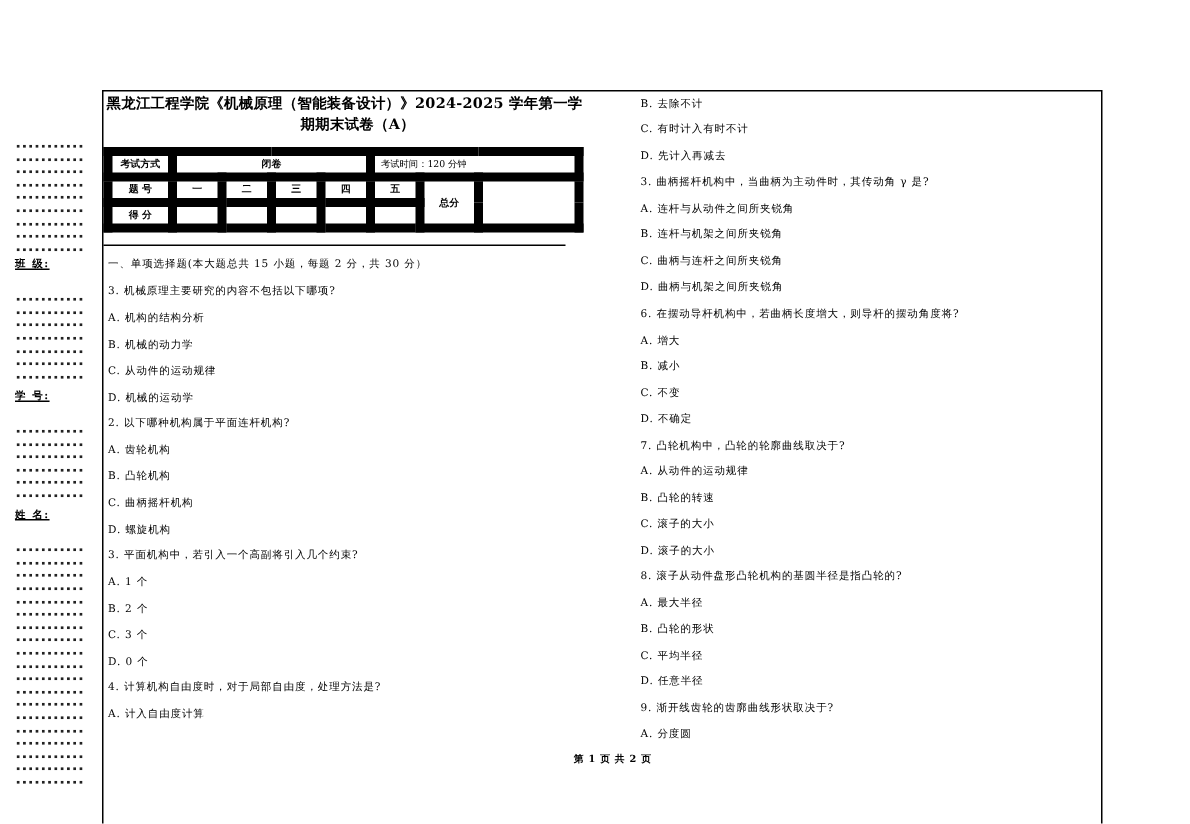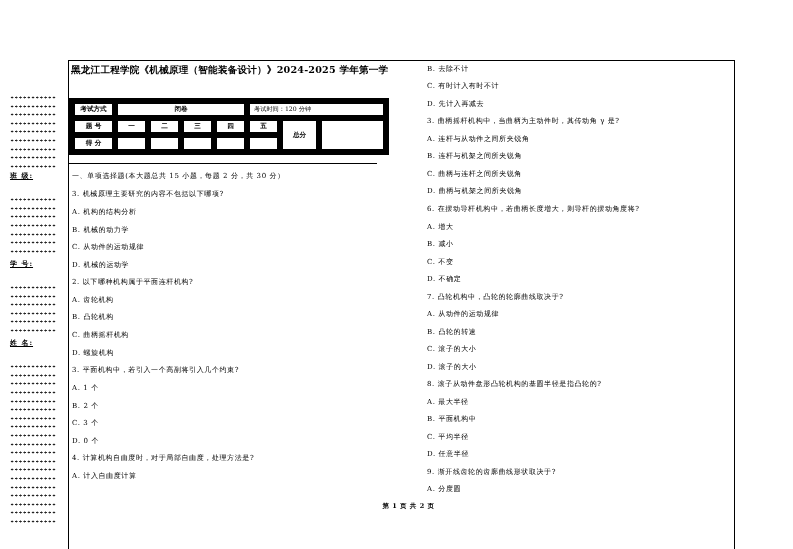--- a/index.html
+++ b/index.html
@@ -91,20 +91,21 @@
     <div class="dots" style="top:503px"></div>
     <div class="dots" style="top:511px"></div>
     <div class="dots" style="top:520px"></div>
   </div>
 </div>
 
 <div class="page">
 
   <div class="title">
     <div class="l1">黑龙江工程学院《机械原理（智能装备设计）》2024-2025  学年第一学</div>
+    <div>期期末试卷（A）</div>
   </div>
 
   <table class="info">
     <tbody>
         <tr>
       <td class="b" style="width:43px">考试方式</td>
       <td class="b" colspan="4" style="width:132px">闭卷</td>
       <td class="left" colspan="3" style="width:139px">考试时间：120 分钟</td>
     </tr>
     <tr>
@@ -165,21 +166,21 @@
     <div class="line" style="top:175px">B. 减小</div>
     <div class="line" style="top:193px">C. 不变</div>
     <div class="line" style="top:210px">D. 不确定</div>
     <div class="line" style="top:228px">7. 凸轮机构中，凸轮的轮廓曲线取决于?</div>
     <div class="line" style="top:245px">A. 从动件的运动规律</div>
     <div class="line" style="top:263px">B. 凸轮的转速</div>
     <div class="line" style="top:280px">C. 滚子的大小</div>
     <div class="line" style="top:298px">D. 滚子的大小</div>
     <div class="line" style="top:315px">8. 滚子从动件盘形凸轮机构的基圆半径是指凸轮的?</div>
     <div class="line" style="top:333px">A. 最大半径</div>
-    <div class="line" style="top:350px">B. 平面机构中</div>
+    <div class="line" style="top:350px">B. 凸轮的形状</div>
     <div class="line" style="top:368px">C. 平均半径</div>
     <div class="line" style="top:385px">D. 任意半径</div>
     <div class="line" style="top:403px">9. 渐开线齿轮的齿廓曲线形状取决于?</div>
     <div class="line" style="top:420px">A. 分度圆</div>
   </div>
 </div>
 
 <div class="footer">第 1 页 共 2 页</div>
 
 </body></html>

